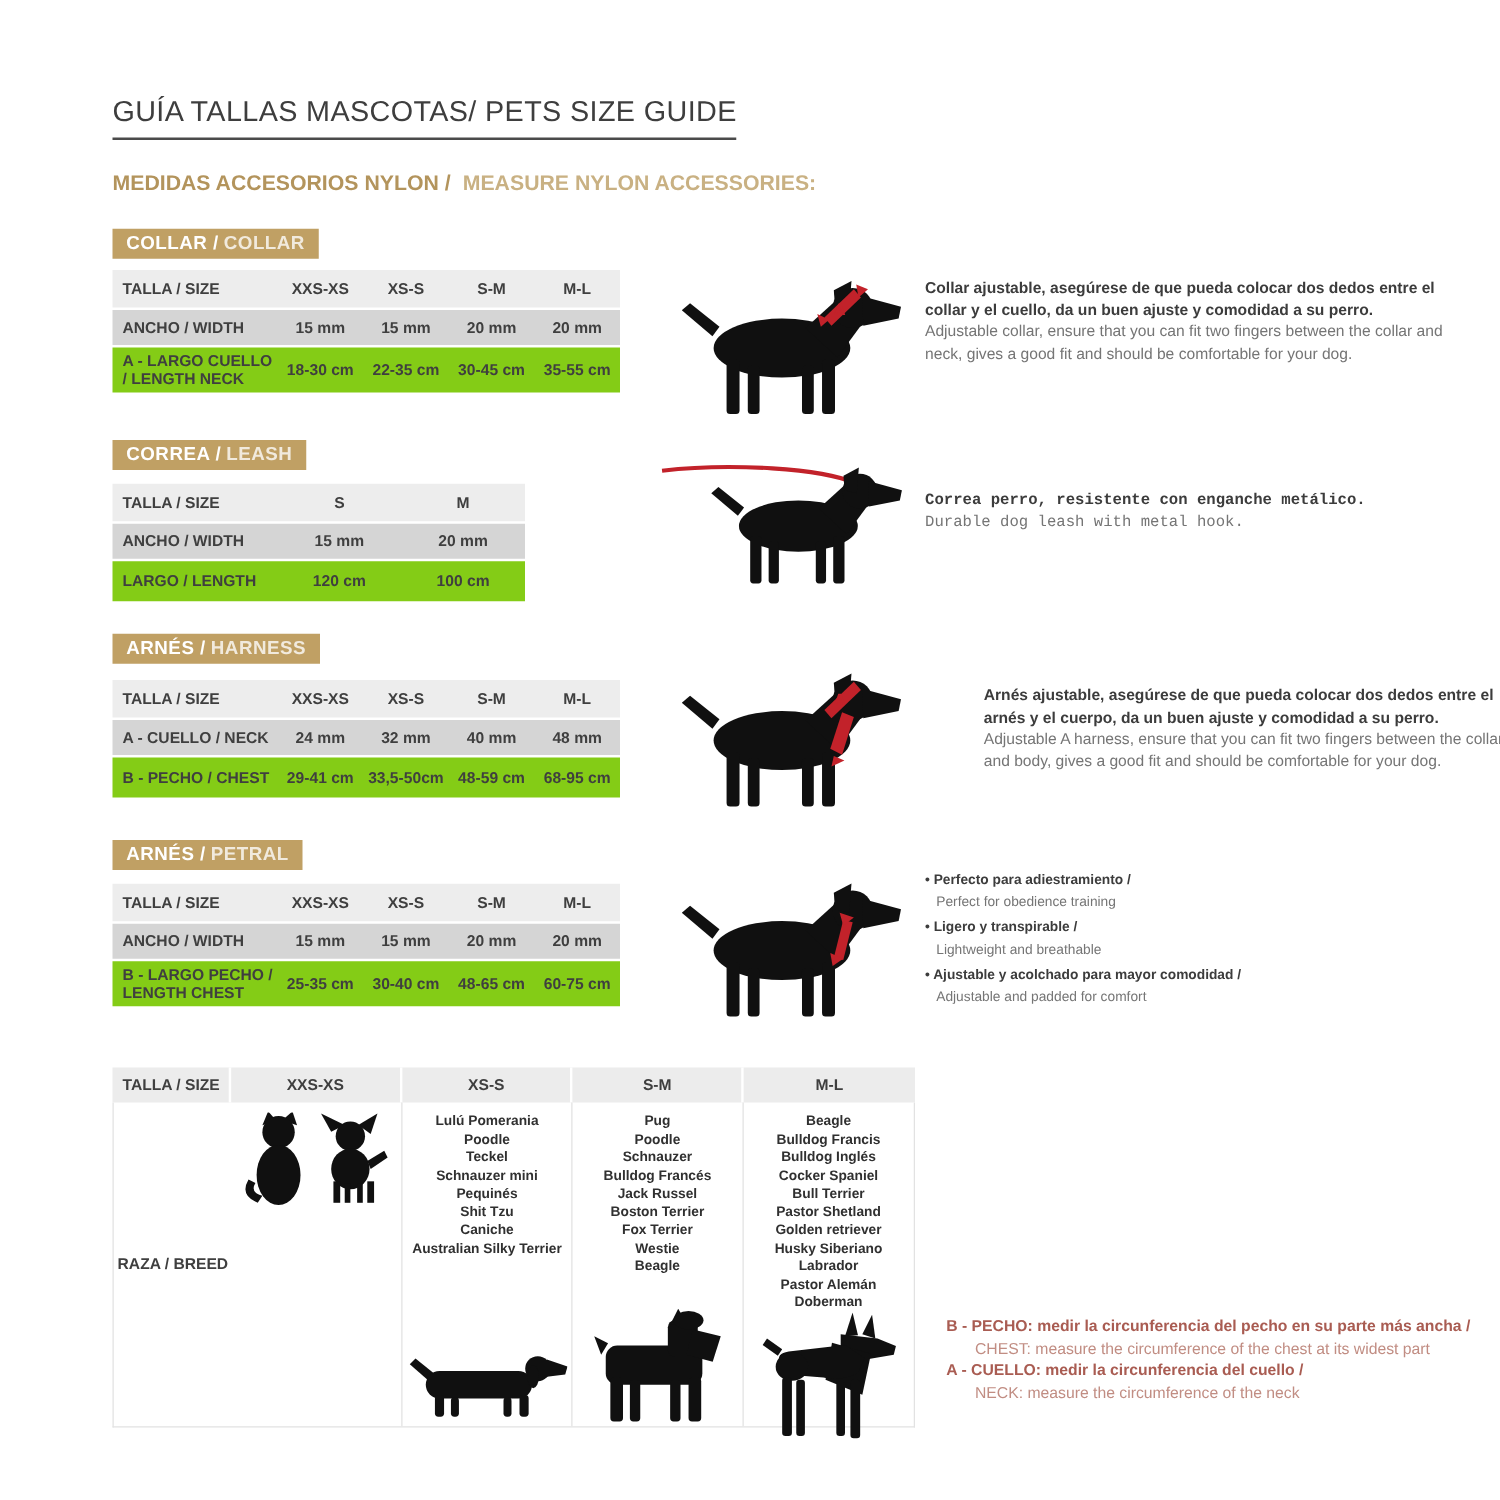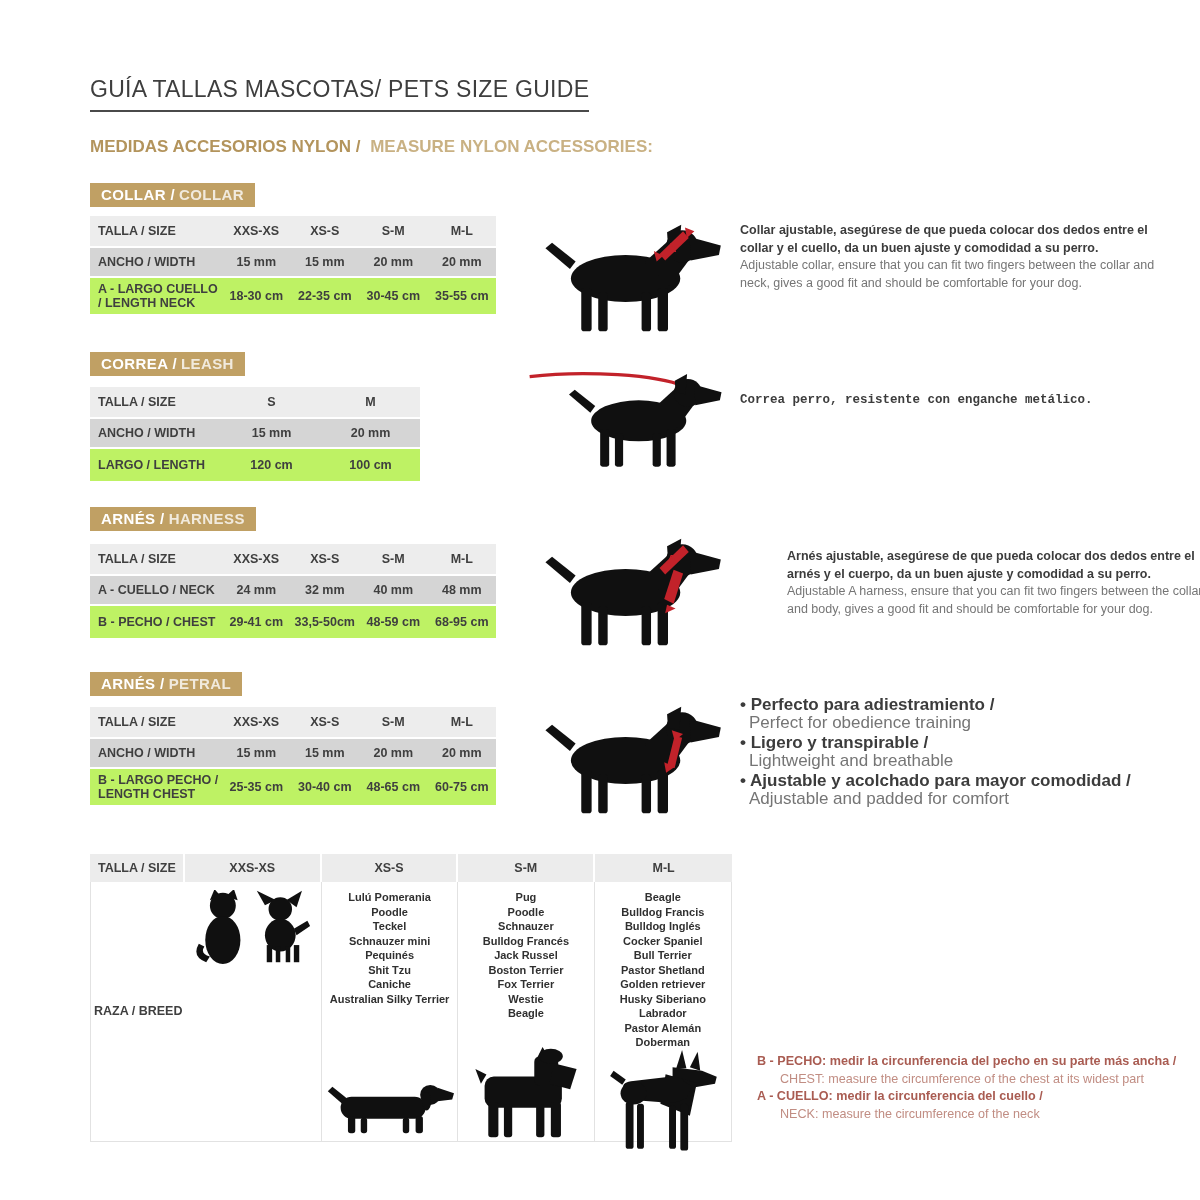--- a/index.html
+++ b/index.html
@@ -21,31 +21,31 @@
   .badge { background:#c0a064; color:#fff; font-size:15px; font-weight:700;
     padding:3px 11px 4px; letter-spacing:.4px; white-space:nowrap; display:inline-block; }
   .badge .b2 { opacity:.78; margin-left:4px;margin-top:31px; }
 
   
   .tbl { font-size:12.5px; font-weight:700; color:#3f3f3f; }
   .tbl .tr { display:flex; align-items:center; }
   .tbl .tr + .tr { margin-top:2px; }
   .tbl .tr.head   { background:#ededed; min-height:30px; }
   .tbl .tr.shaded { background:#d5d5d5; min-height:28px; }
-  .tbl .tr.plain  { background:#bef264; min-height:32px; }
+  .tbl .tr.plain  { background:#84cc16; min-height:32px; }
   .tbl .td { flex:1; text-align:center; padding:4px 2px; line-height:14px; }
   .tbl .td.c0 { flex:0 0 132px; text-align:left; padding-left:8px; }
 
   
   .desc { left:740px; width:436px; font-size:12.5px; line-height:17.5px; }
   .desc .es { font-weight:700; color:#3c3c3c; }
   .desc .en { color:#757575; }
 
   
-  .bullets { left:740px; width:436px; font-size:17px; line-height:17.5px; }
+  .bullets { left:740px; width:436px; font-size:11px; line-height:17.5px; }
   .bullet { margin-bottom:3px; }
   .bullet .es { font-weight:700; color:#3c3c3c; }
   .bullet .es::before { content:"• "; }
   .bullet .en { color:#757575; padding-left:9px; }
 
   
   .breeds { left:90px; top:854px; width:642px; }
   .breeds .hrow { display:flex; font-size:12.5px; font-weight:700; color:#3f3f3f; }
   .breeds .hcell { background:#ececec; min-height:28px; display:flex; align-items:center;
      justify-content:center; border-right:2px solid #fff; }
@@ -157,20 +157,21 @@
       <div class="td">120 cm</div>
       <div class="td">100 cm</div>
     </div>
   </div>
 <svg class="abs" style="left:528px; top:370px;" width="205" viewBox="-40 0 250 130">
   <path class="redstroke" stroke-width="4" d="M-38,8 C 30,0 118,6 150,20"></path>
   <use href="#dog-shape"></use>
 </svg>
 <div class="abs desc" style="top:392px;font-family:Liberation Mono, monospace;">
   <div class="es">Correa perro, resistente con enganche metálico.</div>
+  <div class="en">Durable dog leash with metal hook.</div>
 </div>
 
 <div class="abs badge" style="left:90px; top:507px;">
   <span>ARNÉS /</span><span class="b2">HARNESS</span>
 </div>
 <div class="abs tbl" style="left:90px; top:544px; width:406px;">
     <div class="tr head">
       <div class="td c0">TALLA / SIZE</div>
       <div class="td">XXS-XS</div>
       <div class="td">XS-S</div>

